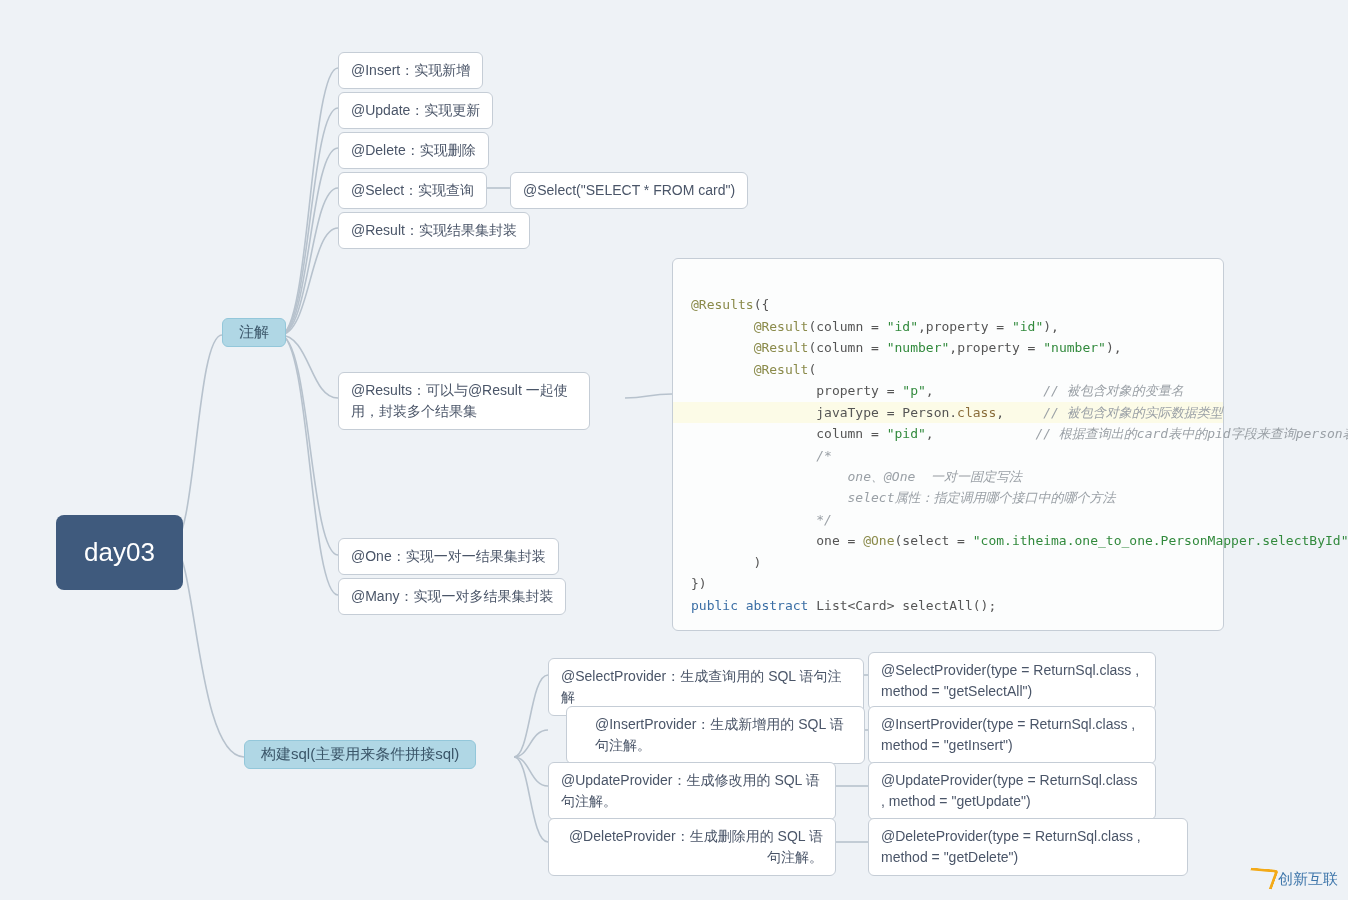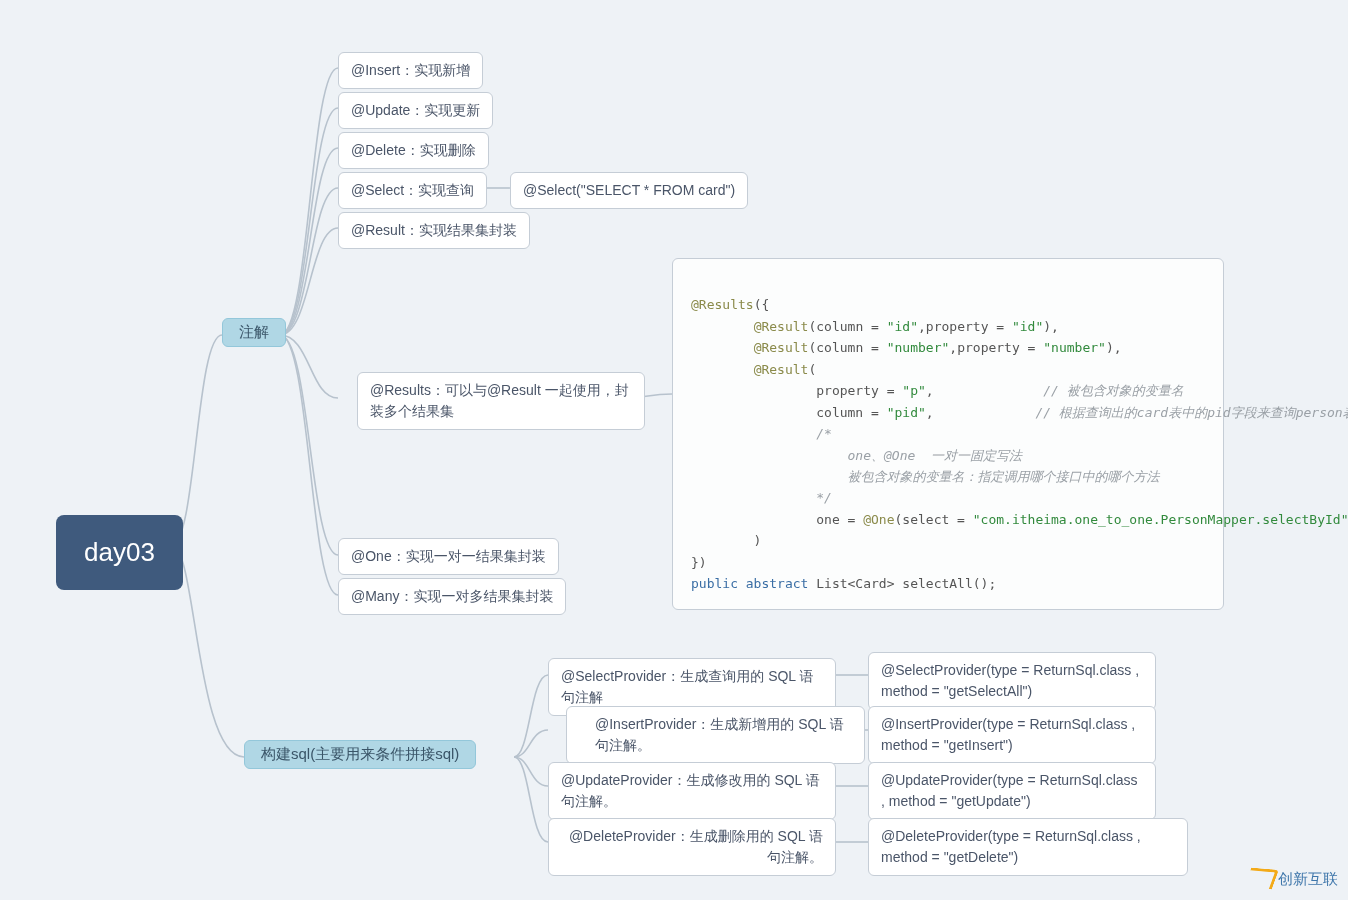--- a/index.html
+++ b/index.html
@@ -133,45 +133,45 @@
 <div class="node sub" style="left:222px;top:318px;">
   <span>注解</span>
 </div>
 
 <div class="node" style="left:338px;top:52px;"><span>@Insert：实现新增</span></div>
 <div class="node" style="left:338px;top:92px;"><span>@Update：实现更新</span></div>
 <div class="node" style="left:338px;top:132px;"><span>@Delete：实现删除</span></div>
 <div class="node" style="left:338px;top:172px;"><span>@Select：实现查询</span></div>
 <div class="node" style="left:510px;top:172px;"><span>@Select("SELECT * FROM card")</span></div>
 <div class="node" style="left:338px;top:212px;"><span>@Result：实现结果集封装</span></div>
-<div class="node" style="left:357px;top:372px;width:288px;"><span>@Results：可以与@Result 一起使用，封装多个结果集</span></div>
+<div class="node" style="left:338px;top:372px;width:252px;"><span>@Results：可以与@Result 一起使用，封装多个结果集</span></div>
 <div class="node" style="left:338px;top:538px;"><span>@One：实现一对一结果集封装</span></div>
 <div class="node" style="left:338px;top:578px;"><span>@Many：实现一对多结果集封装</span></div>
 
 <div class="code-box" style="left:672px;top:258px;width:552px;">
 <span class="tok-ann">@Results</span>({
         <span class="tok-ann">@Result</span>(column = <span class="tok-str">"id"</span>,property = <span class="tok-str">"id"</span>),
         <span class="tok-ann">@Result</span>(column = <span class="tok-str">"number"</span>,property = <span class="tok-str">"number"</span>),
         <span class="tok-ann">@Result</span>(
                 property = <span class="tok-str">"p"</span>,              <span class="tok-cmt">// 被包含对象的变量名</span>
-                column = <span class="tok-str">"pid"</span>,             <span class="tok-cmt">// 根据查询出的card表中的pid字段来查询person表</span>
+<span class="hl-line">                javaType = Person.<span class="tok-cls">class</span>,     <span class="tok-cmt">// 被包含对象的实际数据类型</span></span>                column = <span class="tok-str">"pid"</span>,             <span class="tok-cmt">// 根据查询出的card表中的pid字段来查询person表</span>
                 <span class="tok-cmt">/*</span>
                     <span class="tok-cmt">one、@One  一对一固定写法</span>
-                    <span class="tok-cmt">被包含对象的变量名：指定调用哪个接口中的哪个方法</span>
+                    <span class="tok-cmt">select属性：指定调用哪个接口中的哪个方法</span>
                 <span class="tok-cmt">*/</span>
                 one = <span class="tok-ann">@One</span>(select = <span class="tok-str">"com.itheima.one_to_one.PersonMapper.selectById"</span>)
         )
 })
 <span class="tok-key">public abstract</span> List&lt;Card&gt; selectAll();</div>
 
 <div class="node sub" style="left:244px;top:740px;">
   <span>构建sql(主要用来条件拼接sql)</span>
 </div>
 
-<div class="node" style="left:548px;top:658px;width:288px;"><span>@SelectProvider：生成查询用的 SQL 语句注解</span></div>
+<div class="node" style="left:548px;top:658px;width:316px;"><span>@SelectProvider：生成查询用的 SQL 语句注解</span></div>
 <div class="node" style="left:868px;top:652px;width:288px;"><span>@SelectProvider(type = ReturnSql.class , method = "getSelectAll")</span></div>
 
 <div class="node" style="left:566px;top:706px;width:299px;padding-left:28px;"><span>@InsertProvider：生成新增用的 SQL 语句注解。</span></div>
 <div class="node" style="left:868px;top:706px;width:288px;"><span>@InsertProvider(type = ReturnSql.class , method = "getInsert")</span></div>
 
 <div class="node" style="left:548px;top:762px;width:288px;"><span>@UpdateProvider：生成修改用的 SQL 语句注解。</span></div>
 <div class="node" style="left:868px;top:762px;width:288px;"><span> @UpdateProvider(type = ReturnSql.class , method = "getUpdate")</span></div>
 
 <div class="node" style="left:548px;top:818px;width:288px;text-align:right;"><span>@DeleteProvider：生成删除用的 SQL 语句注解。</span></div>
 <div class="node" style="left:868px;top:818px;width:320px;"><span>@DeleteProvider(type = ReturnSql.class , method = "getDelete")</span></div>

